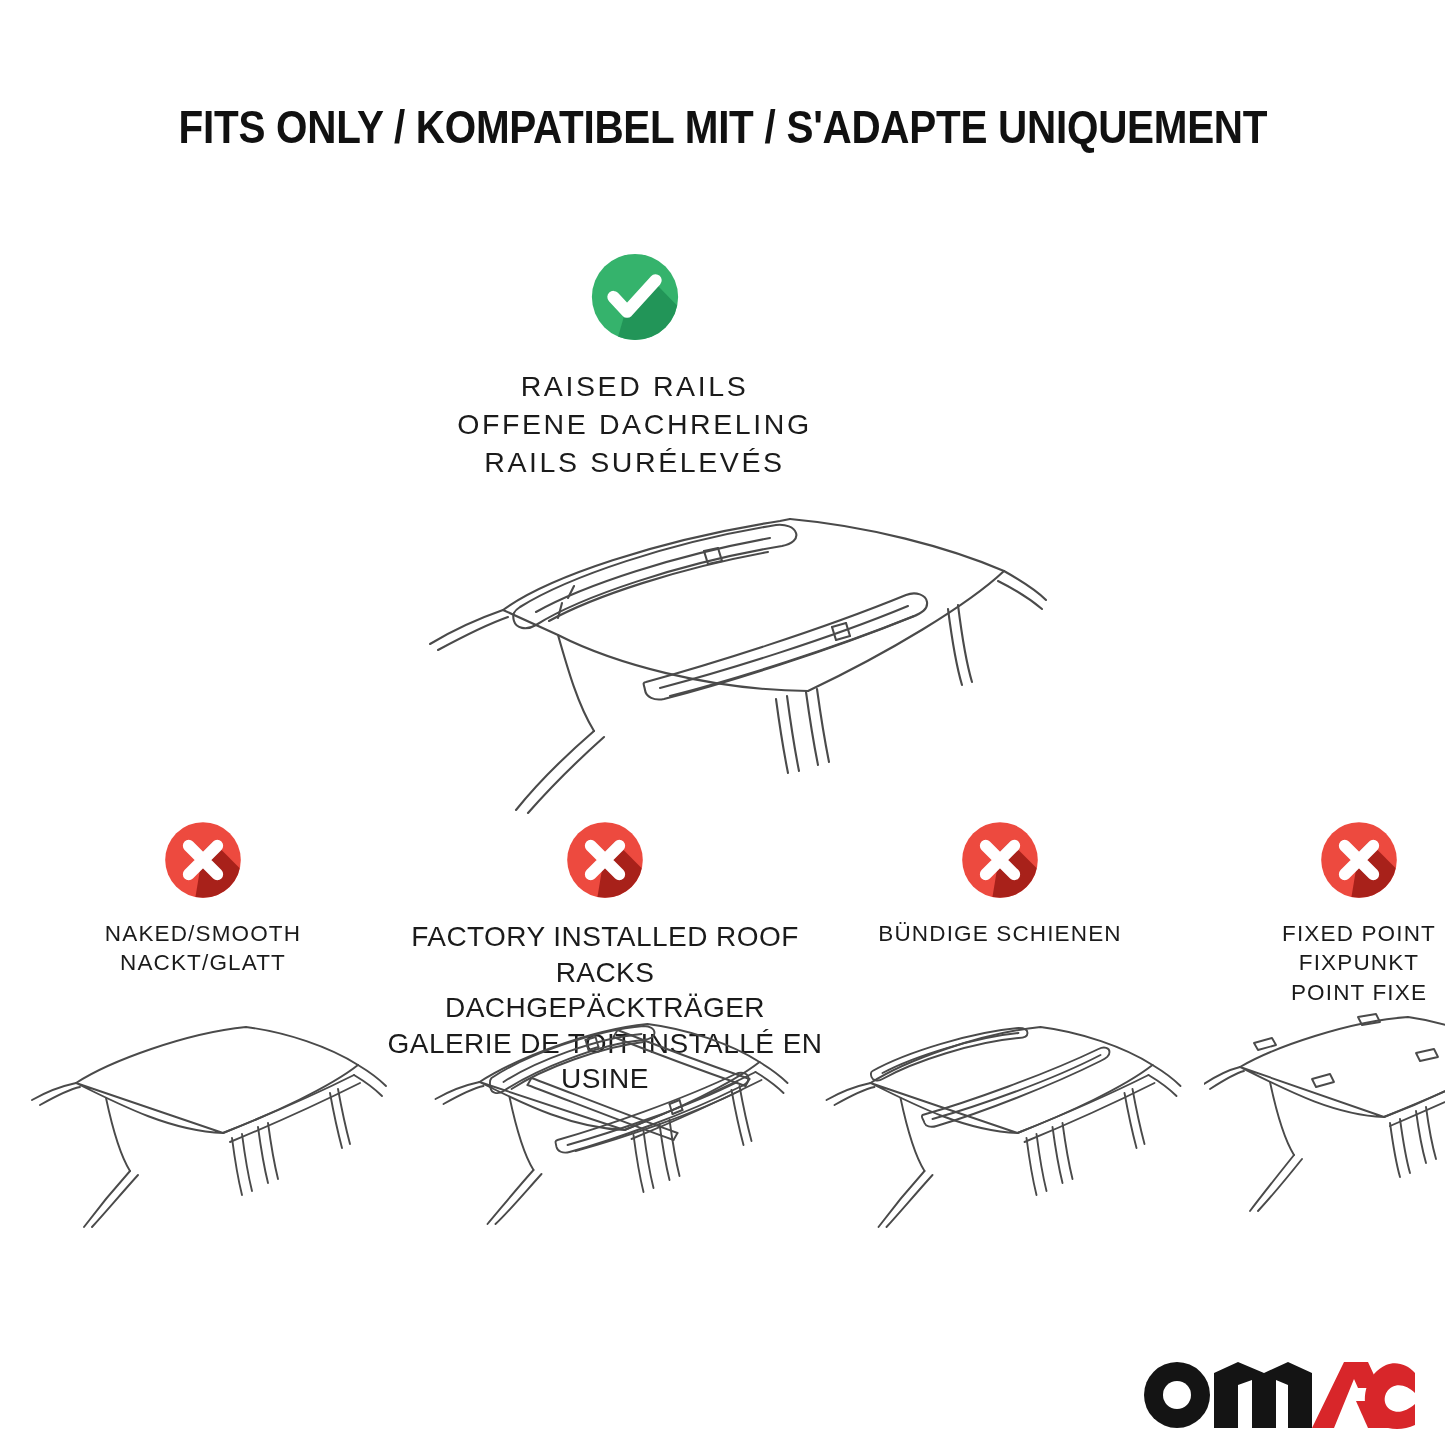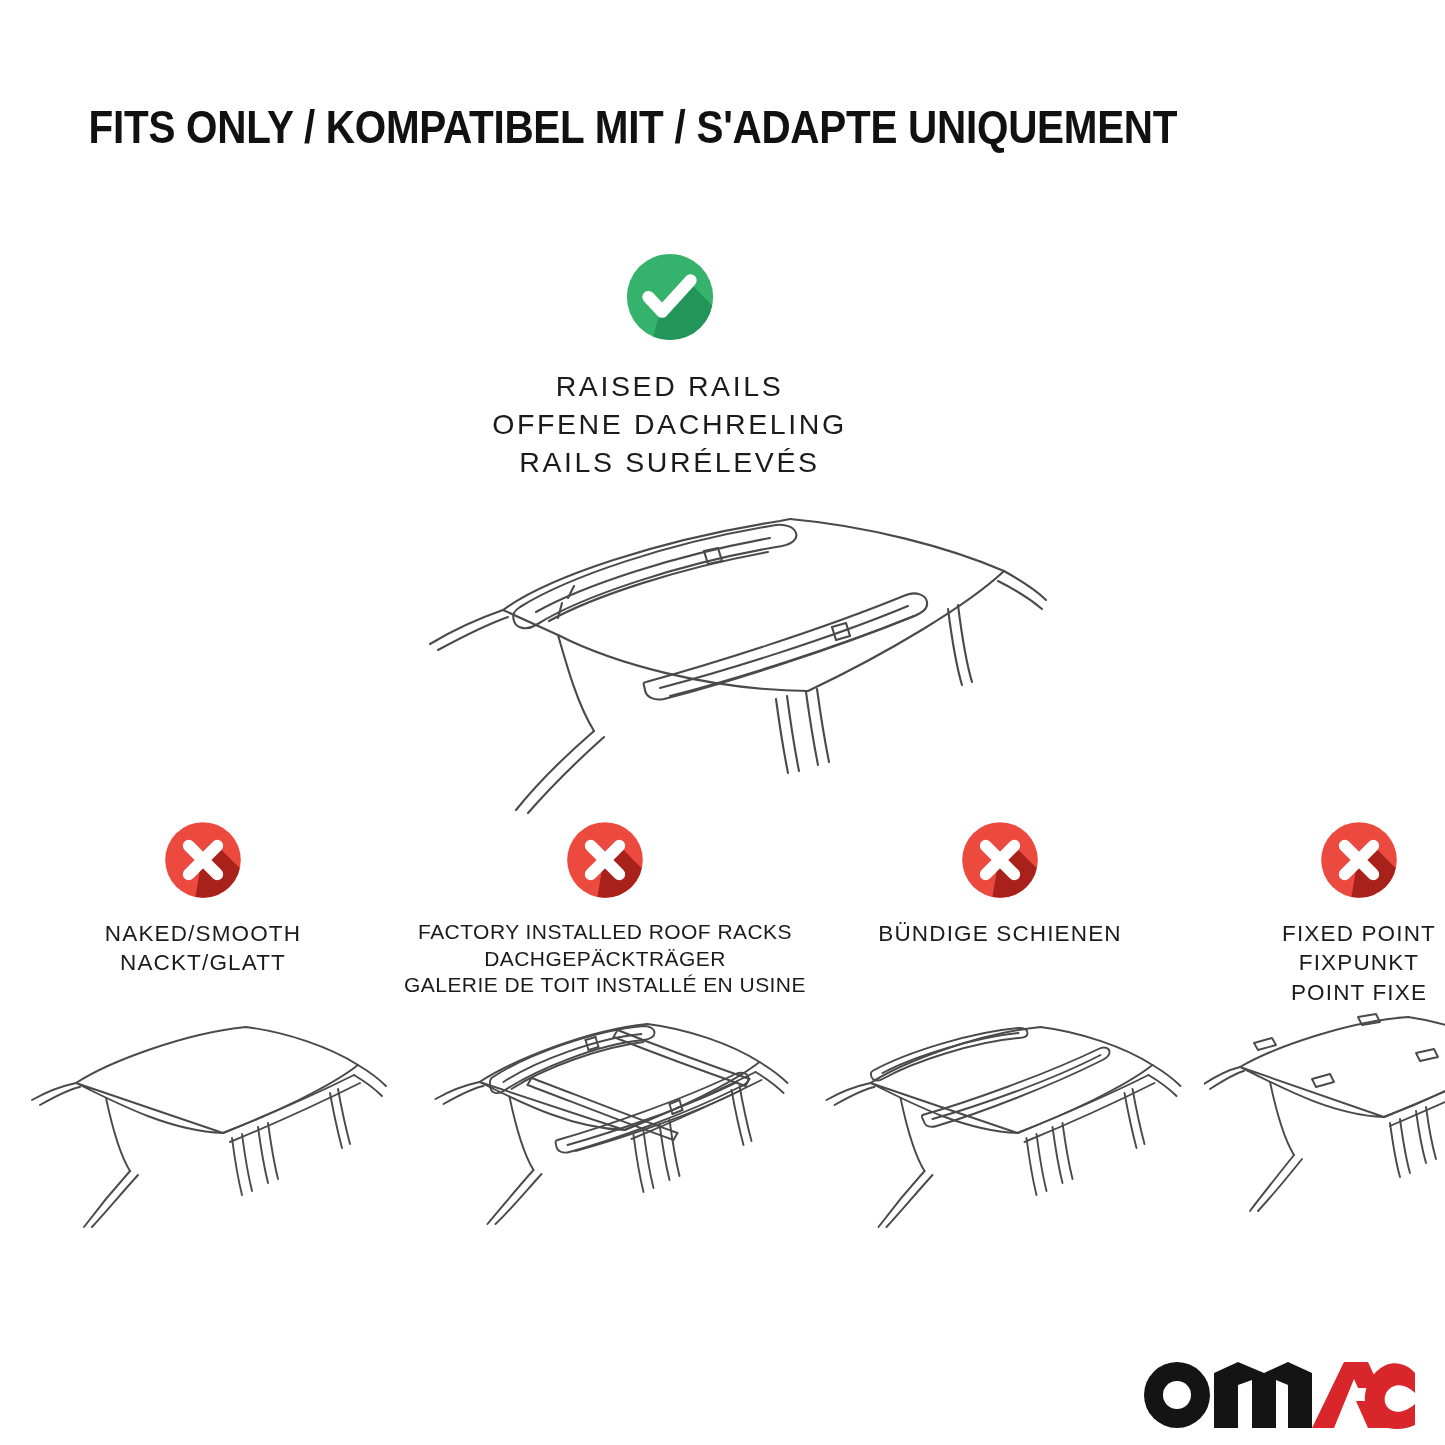--- a/index.html
+++ b/index.html
@@ -15,20 +15,21 @@
     position: relative;
     overflow: hidden;
   }
 
   
   .title-bar {
     position: absolute;
     left: 0;
     top: 103px;
     width: 1445px;
+    text-align: center;
   }
   .title-text {
     display: inline-block;
     font-family: "Liberation Sans Narrow", "Liberation Sans", sans-serif;
     font-weight: bold;
     font-size: 47px;
     letter-spacing: -0.3px;
     line-height: 1;
     color: #111111;
     transform: scaleX(0.86);
@@ -45,21 +46,20 @@
     text-align: center;
   }
 
   
   .hero {
     position: absolute;
     left: 0;
     top: 248px;
     width: 1269px;
     text-align: center;
-    padding-left: 35px;
   }
   .hero-icon-wrap {
     width: 98px;
     height: 98px;
     margin: 0 auto;
   }
   .hero-label {
     margin-top: 22px;
     font-size: 28.5px;
     letter-spacing: 2.6px;
@@ -93,21 +93,21 @@
     margin: 0 auto;
   }
   .cell-label {
     margin-top: 17px;
     font-size: 22.5px;
     letter-spacing: 1.15px;
     line-height: 1.30;
     text-align: center;
   }
   .cell-label.small {
-    font-size: 21px;
+    font-size: 28px;
     letter-spacing: 0.45px;
     line-height: 1.27;
   }
   .cell-art {
     position: absolute;
     left: 50%;
     transform: translateX(-50%);
   }
 
   .c0 { left: 38px;   width: 330px; }

